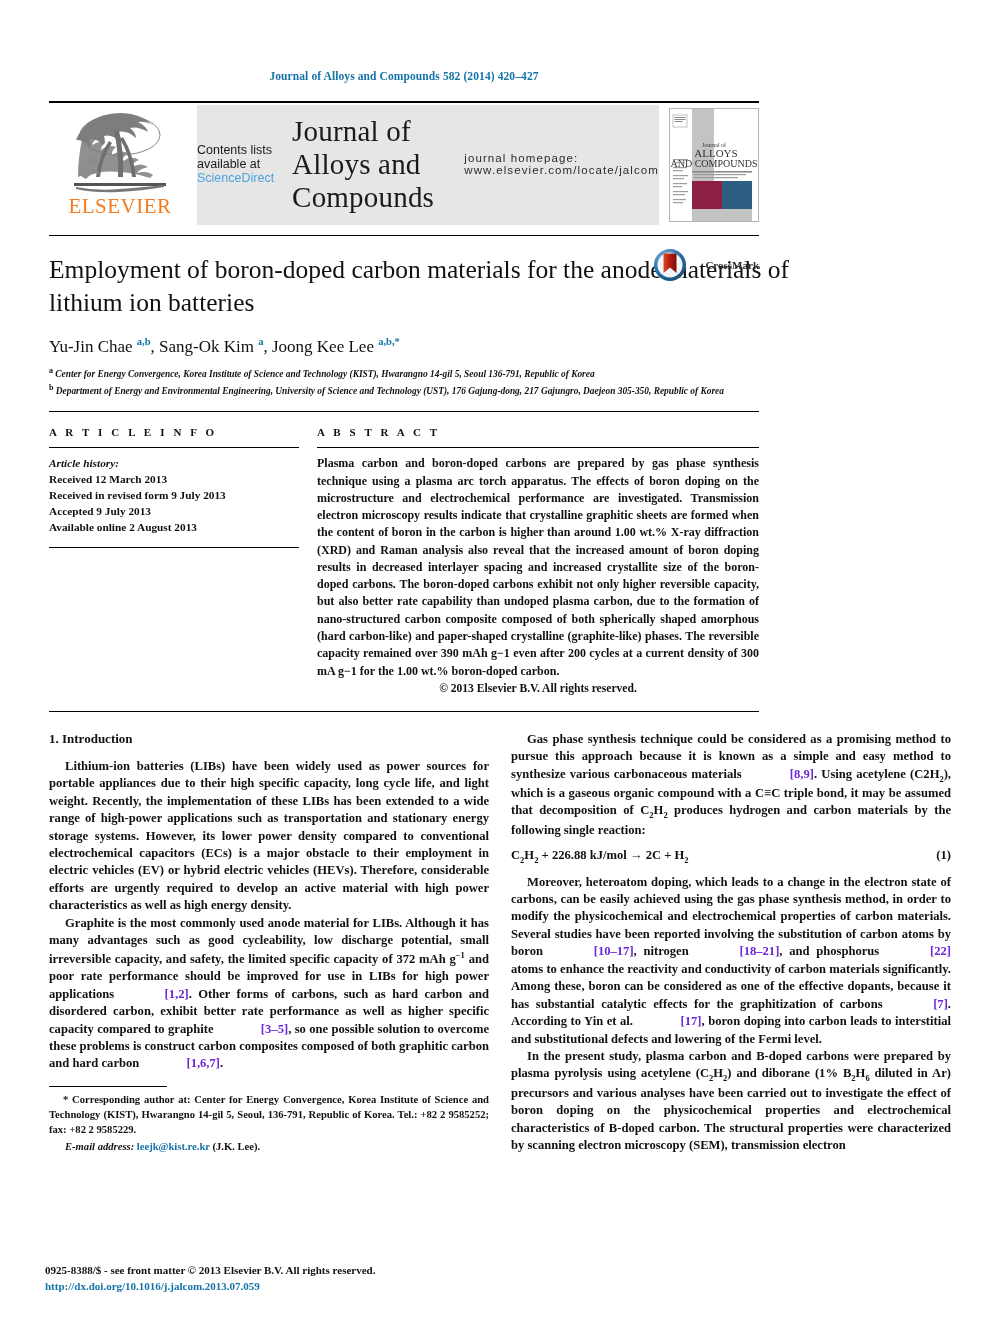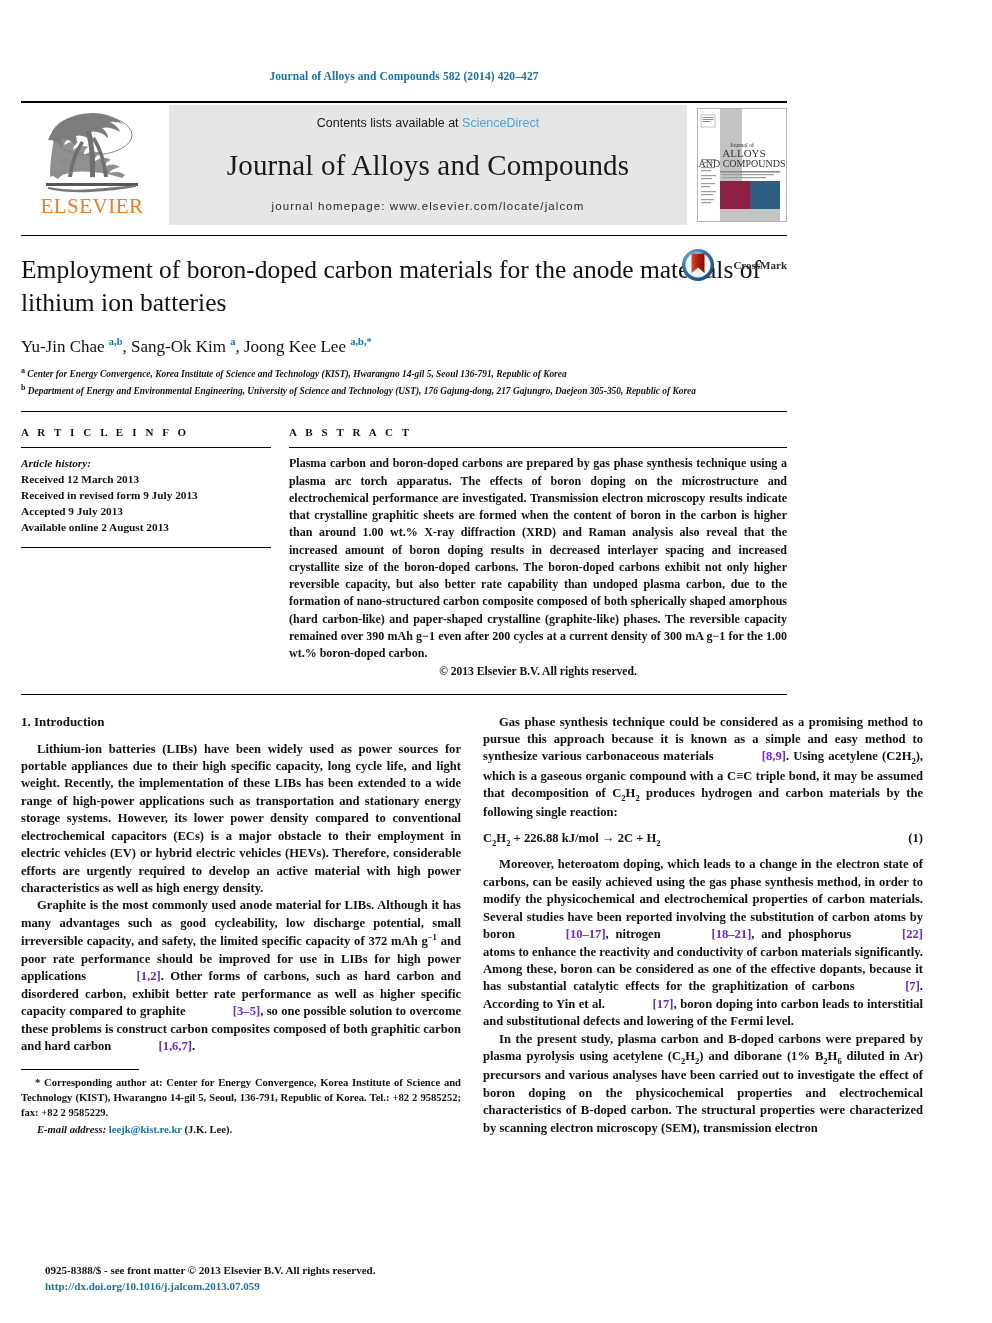--- a/index.html
+++ b/index.html
@@ -13,21 +13,21 @@
     font-family: "Liberation Serif", "DejaVu Serif", serif;
     color: #000;
     position: relative;
     overflow: hidden;
   }
   .page {
     position: relative;
     width: 808px;
     height: 1323px;
     box-sizing: border-box;
-    padding: 0 21px;
+    padding: 0 49px;
   }
 
   
   .runninghead {
     text-align: center;
     color: #1573a8;
     font-weight: bold;
     font-size: 11.5px;
     letter-spacing: .1px;
     padding-top: 70px;
@@ -59,21 +59,21 @@
     font-size: 21px;
     letter-spacing: .5px;
     line-height: 1;
     margin-top: 1px;
   }
   .sd-panel {
     flex: 1 1 auto;
     background: #e6e6e6;
     margin: 2px 10px 2px 6px;
     display: flex;
-    flex-direction: column;
+    flex-direction: row;
     justify-content: space-between;
     align-items: center;
     padding: 11px 0 13px 0;
     box-sizing: border-box;
   }
   .contents-line {
     font-family: "Liberation Sans", sans-serif;
     font-size: 12.5px;
     color: #1a1a1a;
   }

